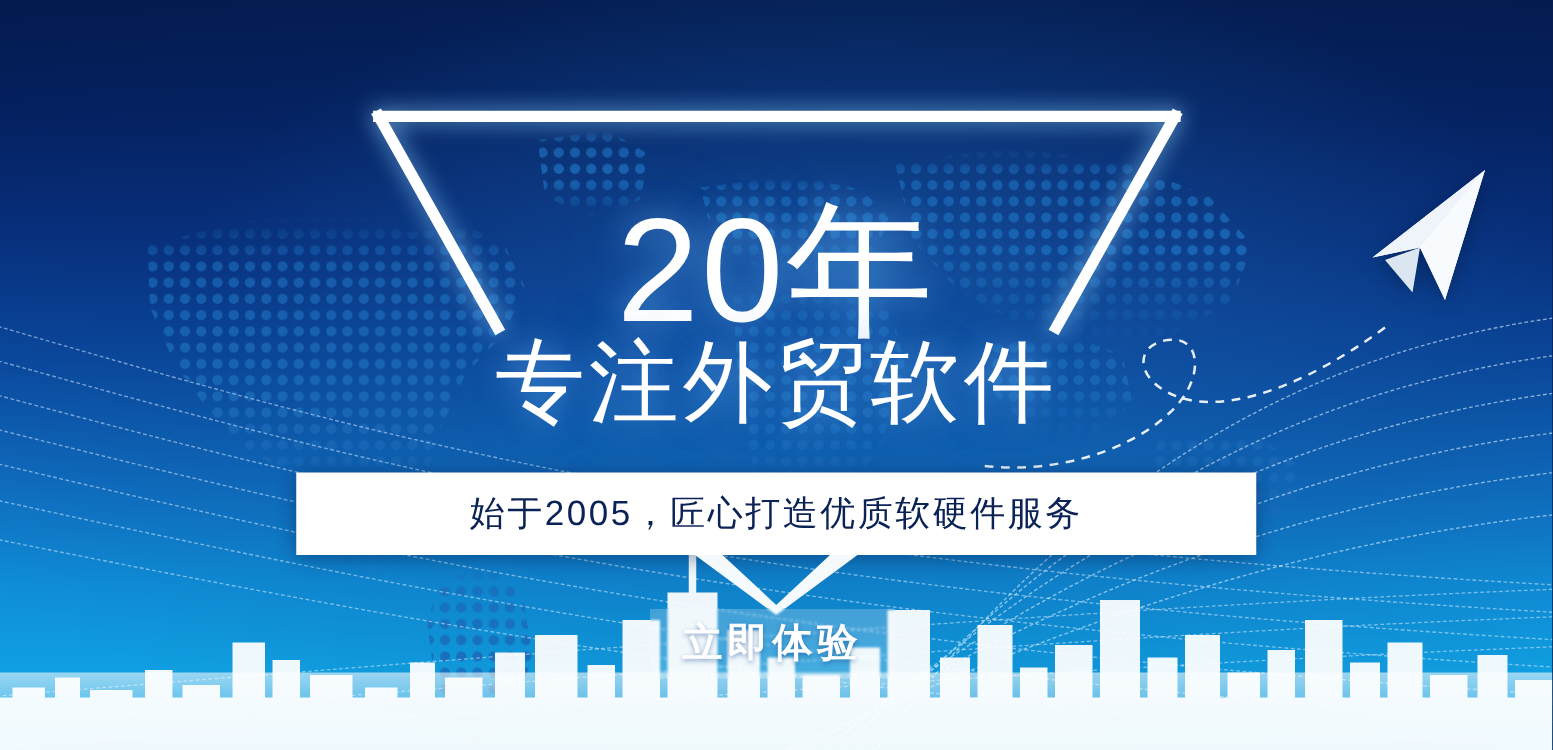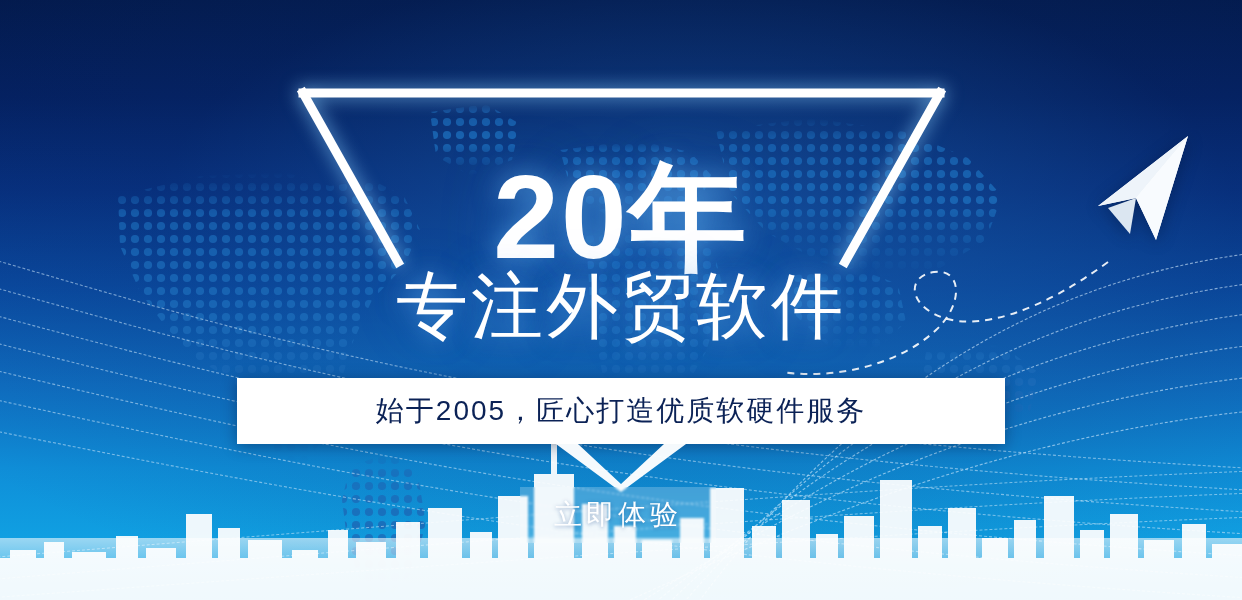--- a/index.html
+++ b/index.html
@@ -54,21 +54,21 @@
 
   
   .stack{position:absolute;left:0;top:0;width:1242px;height:600px;}
 
   .headline-year{
     position:absolute;left:0;top:158px;width:1242px;
     text-align:center;
     color:#ffffff;
     font-size:118px;
     line-height:1;
-    font-weight:700;
+    font-weight:400;
     letter-spacing:2px;
     text-shadow:0 0 26px rgba(120,200,255,.55), 0 0 60px rgba(40,120,220,.45);
     white-space:nowrap;
   }
   .headline-sub{
     position:absolute;left:0;top:270px;width:1242px;
     text-align:center;
     color:#ffffff;
     font-size:72px;
     line-height:1;
@@ -101,23 +101,23 @@
     position:absolute;left:520px;top:487px;
     width:196px;height:56px;
     background:rgba(255,255,255,.22);
     border:0;
     display:flex;align-items:center;justify-content:center;
     cursor:pointer;
     backdrop-filter:blur(1px);
   }
   .cta-label{
     color:#ffffff;
-    font-size:28px;
+    font-size:32px;
     letter-spacing:4px;
-    font-weight:400;
+    font-weight:700;
     white-space:nowrap;
     text-shadow:0 1px 4px rgba(10,60,130,.45);
   }
 </style>
 </head>
 <body>
 
 <div id="banner">
 
   <div class="map-dots">

